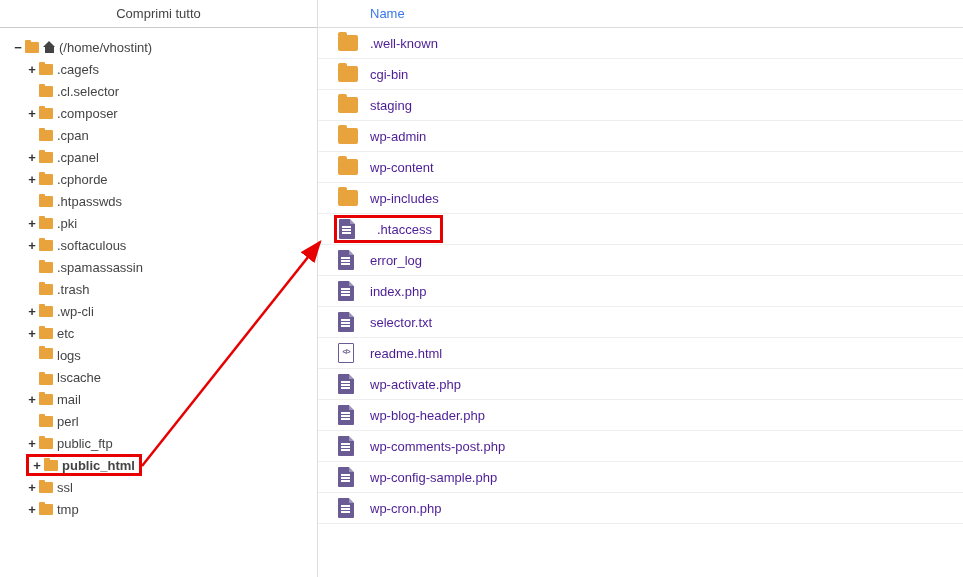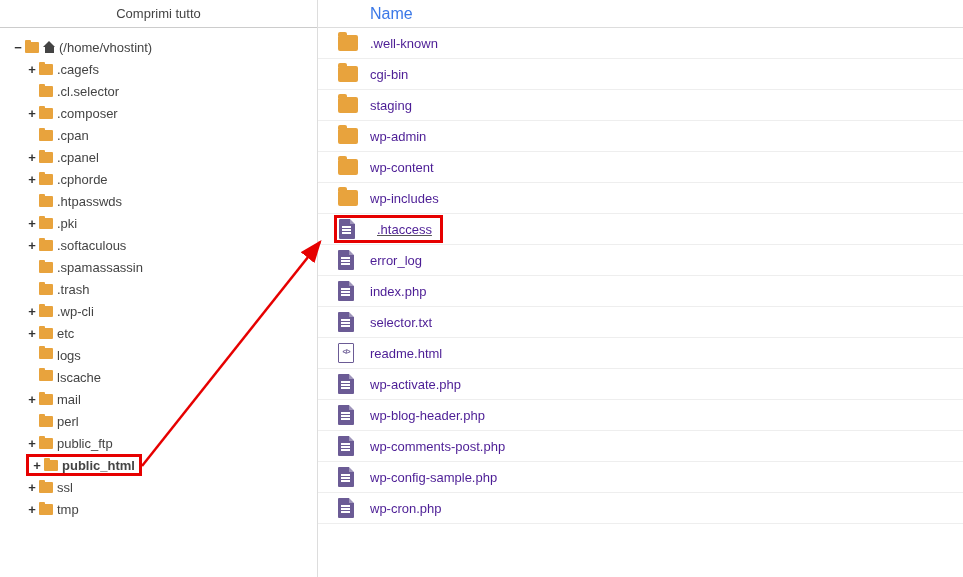--- a/index.html
+++ b/index.html
@@ -108,21 +108,21 @@
     .right-panel { flex: 1; }
     .table-header {
       height: 28px;
       border-bottom: 1px solid #ddd;
       display: flex;
       align-items: center;
       padding-left: 52px;
     }
     .table-header .col-name {
       color: #3b78e7;
-      font-size: 16px;
+      font-size: 13px;
       cursor: pointer;
     }
     .file-list { }
     .file-row {
       display: flex;
       align-items: center;
       height: 31px;
       border-bottom: 1px solid #eee;
       padding-left: 20px;
       cursor: pointer;
@@ -196,21 +196,20 @@
       color: #6b5b95;
       font-weight: bold;
       letter-spacing: -1px;
     }
     .highlight-row-box {
       display: inline-flex;
       align-items: center;
       border: 3px solid #e60000;
       height: 28px;
       padding: 0 8px 0 2px;
-      text-decoration: underline;
     }
 
     .arrow-svg {
       position: absolute;
       top: 200px;
       left: 120px;
       width: 230px;
       height: 280px;
       pointer-events: none;
     }
@@ -322,21 +321,21 @@
             </span>
           </div>
           <div class="tree-row indent1">
             <span style="display: inline-flex; align-items: flex-start;">
               <span class="spacer"></span>
               <span class="folder-icon"></span>
               <span class="tree-label">logs</span>
             </span>
           </div>
           <div class="tree-row indent1">
-            <span style="display: inline-flex; align-items: flex-start;">
+            <span style="display: inline-flex; align-items: flex-end;">
               <span class="spacer"></span>
               <span class="folder-icon"></span>
               <span class="tree-label">lscache</span>
             </span>
           </div>
           <div class="tree-row indent1">
             <span style="display: inline-flex; align-items: center;">
               <span class="toggle">+</span>
               <span class="folder-icon"></span>
               <span class="tree-label">mail</span>

